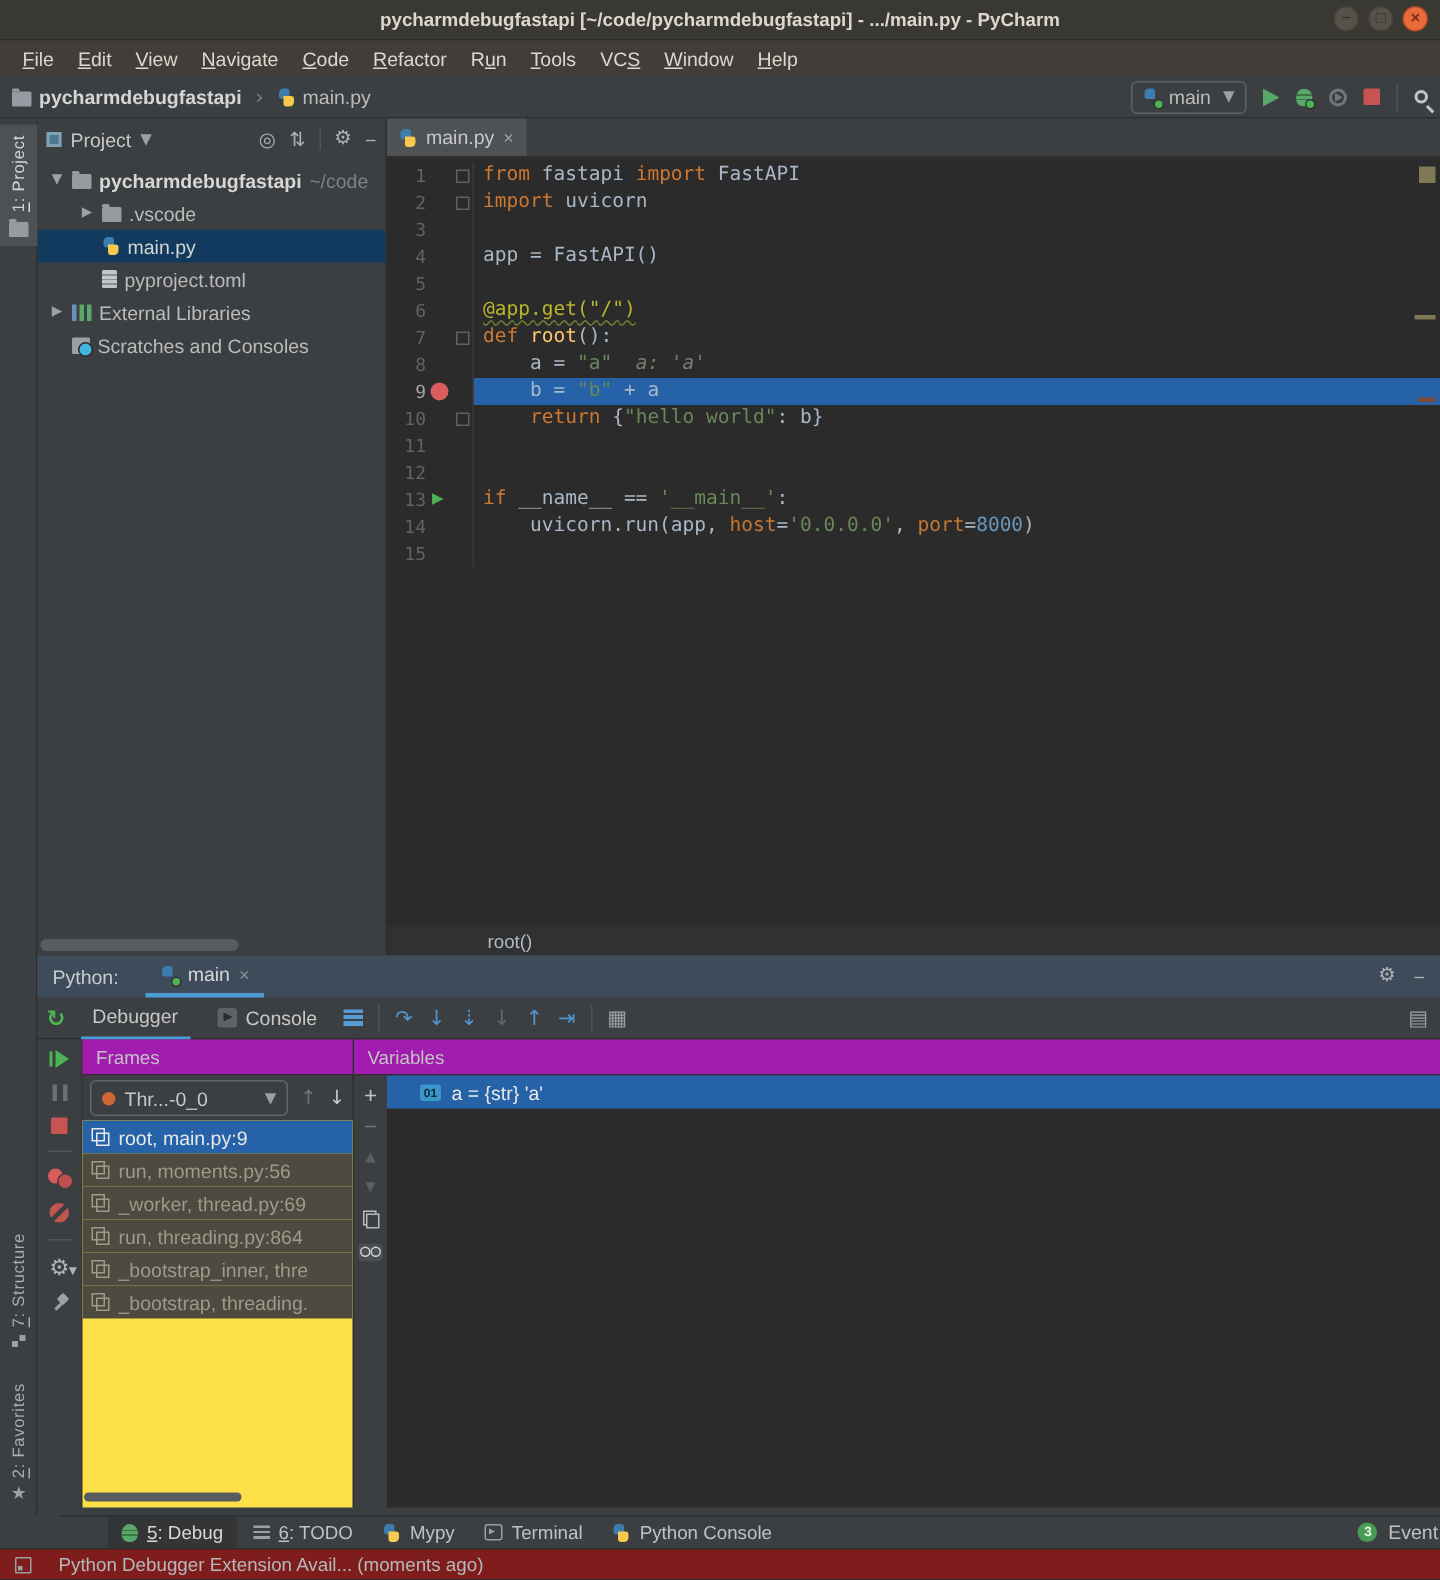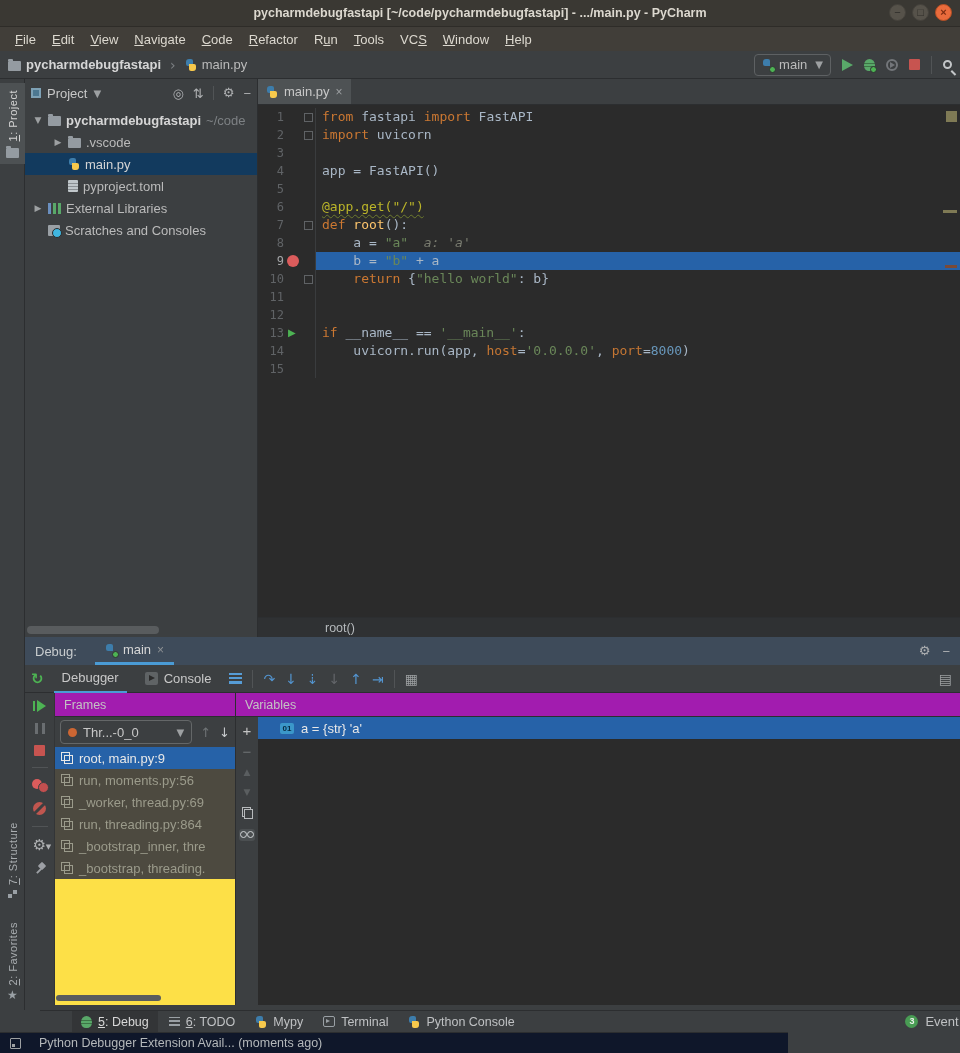--- a/index.html
+++ b/index.html
@@ -242,21 +242,21 @@
       background:linear-gradient(#9aa0a5 1.5px, transparent 1.5px, transparent 3.5px, #9aa0a5 3.5px,
         #9aa0a5 5px, transparent 5px, transparent 7px, #9aa0a5 7px); }
   .icon-terminal { width:12px; height:11px; border:1.5px solid #9aa0a5; border-radius:2px; }
   .icon-terminal::after { content:""; position:absolute; left:2px; top:2px; width:0; height:0;
       border-left:4px solid #9aa0a5; border-top:2.5px solid transparent; border-bottom:2.5px solid transparent; }
   .eventlog { margin-left:auto; display:flex; align-items:center; gap:7px; padding-right:16px; color:#bfc1c3; }
   .badge { width:13px; height:13px; border-radius:50%; background:#499c54; color:#eaf2ea;
            font-size:9px; font-weight:bold; text-align:center; line-height:13px; }
 
   
-  .statusbar { left:0; top:1032px; width:788px; height:21px; background:#0f172a; border-top:1px solid #2c2e30;
+  .statusbar { left:0; top:1032px; width:960px; height:21px; background:#7f1d1d; border-top:1px solid #2c2e30;
                display:flex; align-items:center; padding:0 10px; gap:18px; color:#b4b8ba; font-size:12.5px; }
   .icon-twtoggle { width:11px; height:11px; border:1.5px solid #9da0a2; border-radius:1px; }
   .icon-twtoggle::after { content:""; position:absolute; left:1px; bottom:1px; width:3px; height:3px; background:#9da0a2; }
   .sb-right { margin-left:auto; display:flex; align-items:center; gap:14px; }
   .icon-lock { width:9px; height:7px; background:#9da0a2; border-radius:1px; margin-top:4px; }
   .icon-lock::before { content:""; position:absolute; left:1.5px; top:-4px; width:6px; height:5px;
       border:1.5px solid #9da0a2; border-bottom:none; border-radius:3px 3px 0 0; }
   .icon-hector { color:#9da0a3; font-size:13px; }
 </style>
 </head>
@@ -410,21 +410,21 @@
           <div class="code-line"><span class="lnum">14</span><span class="gicon"></span><span class="gfold"></span><span class="lbody"><span class="tok-t">    uvicorn.run(app, </span><span class="tok-p">host</span><span class="tok-t">=</span><span class="tok-s">'0.0.0.0'</span><span class="tok-t">, </span><span class="tok-p">port</span><span class="tok-t">=</span><span class="tok-n">8000</span><span class="tok-t">)</span></span></div>
           <div class="code-line"><span class="lnum">15</span><span class="gicon"></span><span class="gfold"></span><span class="lbody"></span></div>
         </div>
       <div class="breadcrumbs">
         <span>root()</span>
       </div>
     </div>
 
     <div class="debug-window abs">
       <div class="dbg-header">
-        <span class="dbg-title">Debug:</span>
+        <span class="dbg-title">Python:</span>
         <span class="dbg-session">
           <span class="icon icon-python gdot"></span>
           <span>main</span>
           <span class="close">×</span>
         </span>
         <span class="dbg-header-actions">
           <span class="glyph icon-gear" style="font-size:13px">⚙</span>
           <span>−</span>
         </span>
       </div>

